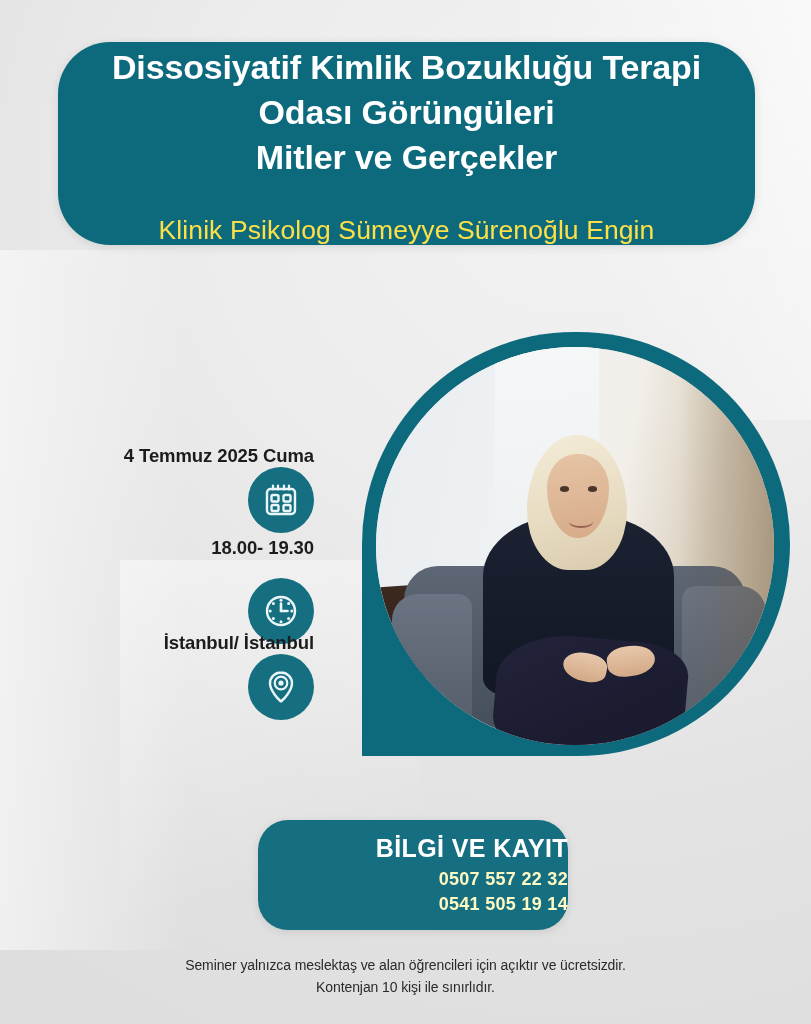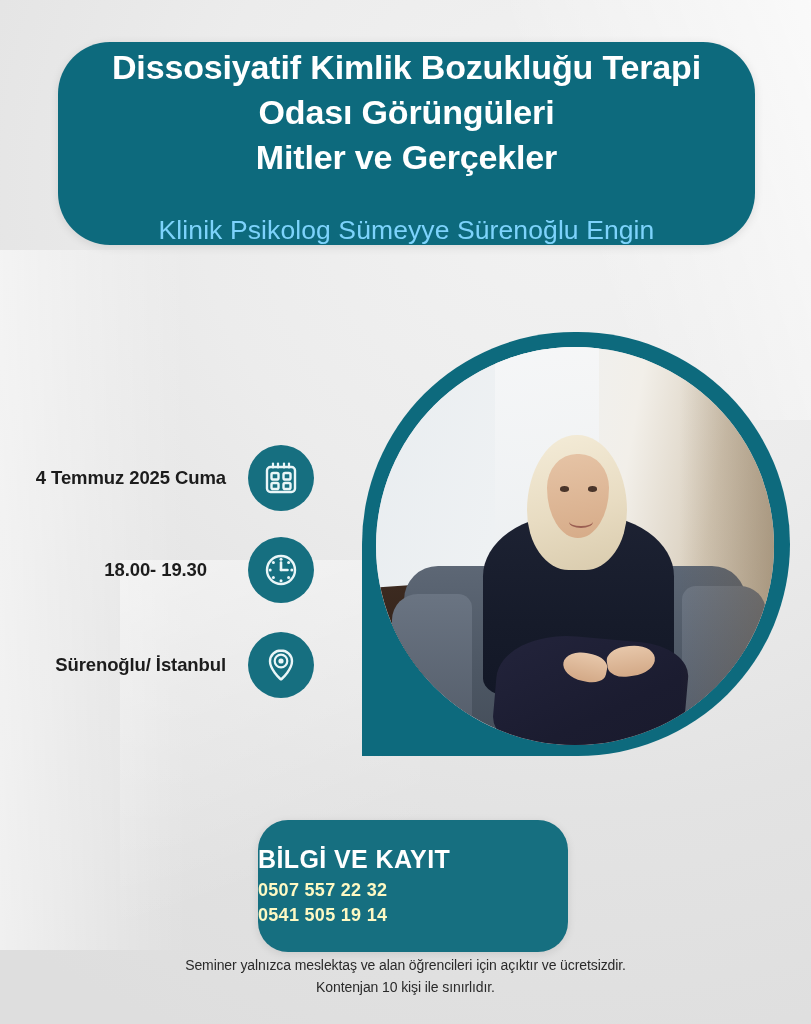--- a/index.html
+++ b/index.html
@@ -70,21 +70,21 @@
     padding-top: 4px;
     white-space: pre-line;
   }
   #header-divider {
     width: 624px;
     height: 1.5px;
     background: rgba(255,255,255,0.55);
     margin: 18px 0 0 0;
   }
   #header-subtitle {
-    color: #7dd3fc;
+    color: #fde047;
     font-size: 26.5px;
     font-weight: 400;
     text-align: center;
     letter-spacing: 0.1px;
     margin: 0;
     padding-top: 17px;
   }
 
   
   #photo-block {
@@ -197,21 +197,22 @@
   }
   .ph-shadow {
     right: 0; top: 0; width: 34%; height: 100%;
     background: linear-gradient(270deg, rgba(110,85,55,0.38), rgba(110,85,55,0) 70%);
   }
 
   
   .info-row {
     position: absolute;
     display: flex;
-    align-items: center;
+    align-items: flex-end;
+    flex-direction: column;
   }
   .info-label {
     color: #1c1c1c;
     font-size: 18.5px;
     font-weight: bold;
     letter-spacing: -0.1px;
     text-align: right;
     white-space: nowrap;
   }
   .info-icon {
@@ -230,29 +231,30 @@
   #row-date     { left: 24px;  top: 445px;  width: 290px; justify-content: flex-end; }
   #row-time     { left: 24px;  top: 537px;  width: 290px; justify-content: flex-end; gap: 19px; }
   #row-location { left: 24px;  top: 632px;  width: 290px; justify-content: flex-end; }
 
   
   #contact-card {
     position: absolute;
     left: 258px;
     top: 820px;
     width: 310px;
-    height: 132px;
+    height: 110px;
     background: #166f80;
     border-radius: 30px;
     box-sizing: border-box;
     display: flex;
     flex-direction: column;
-    align-items: flex-start;
+    align-items: flex-end;
     justify-content: center;
     box-shadow: 0 2px 8px rgba(0,0,0,0.10);
+    padding-left: 28px;
   }
   #contact-title {
     color: #ffffff;
     font-size: 25px;
     font-weight: bold;
     letter-spacing: 0.4px;
     margin-bottom: 4px;
   }
   .contact-phone {
     color: #fef9c3;
@@ -354,21 +356,21 @@
         </g>
         <g stroke="#eaf6f8" stroke-width="2.6" stroke-linecap="round">
           <path d="M19 19 V11.5"></path>
           <path d="M19 19 H25.5"></path>
         </g>
       </svg>
     </span>
   </div>
 
   <div class="info-row" id="row-location">
-    <span class="info-label">Sürenoğlu/ İstanbul</span>
+    <span class="info-label">İstanbul/ İstanbul</span>
     <span class="info-icon">
       <svg width="38" height="38" viewBox="0 0 38 38" aria-hidden="true">
         <path d="M19 4.5c-6.1 0-11 4.8-11 10.8 0 7.8 9.2 16.6 10.4 17.7.35.32.85.32 1.2 0C20.8 31.9 30 23.1 30 15.3 30 9.3 25.1 4.5 19 4.5z" fill="none" stroke="#eaf6f8" stroke-width="2.4"></path>
         <circle cx="19" cy="15" r="6.3" fill="none" stroke="#eaf6f8" stroke-width="2.2"></circle>
         <circle cx="19" cy="15" r="2.6" fill="#eaf6f8"></circle>
       </svg>
     </span>
   </div>
 
   <div id="contact-card">

